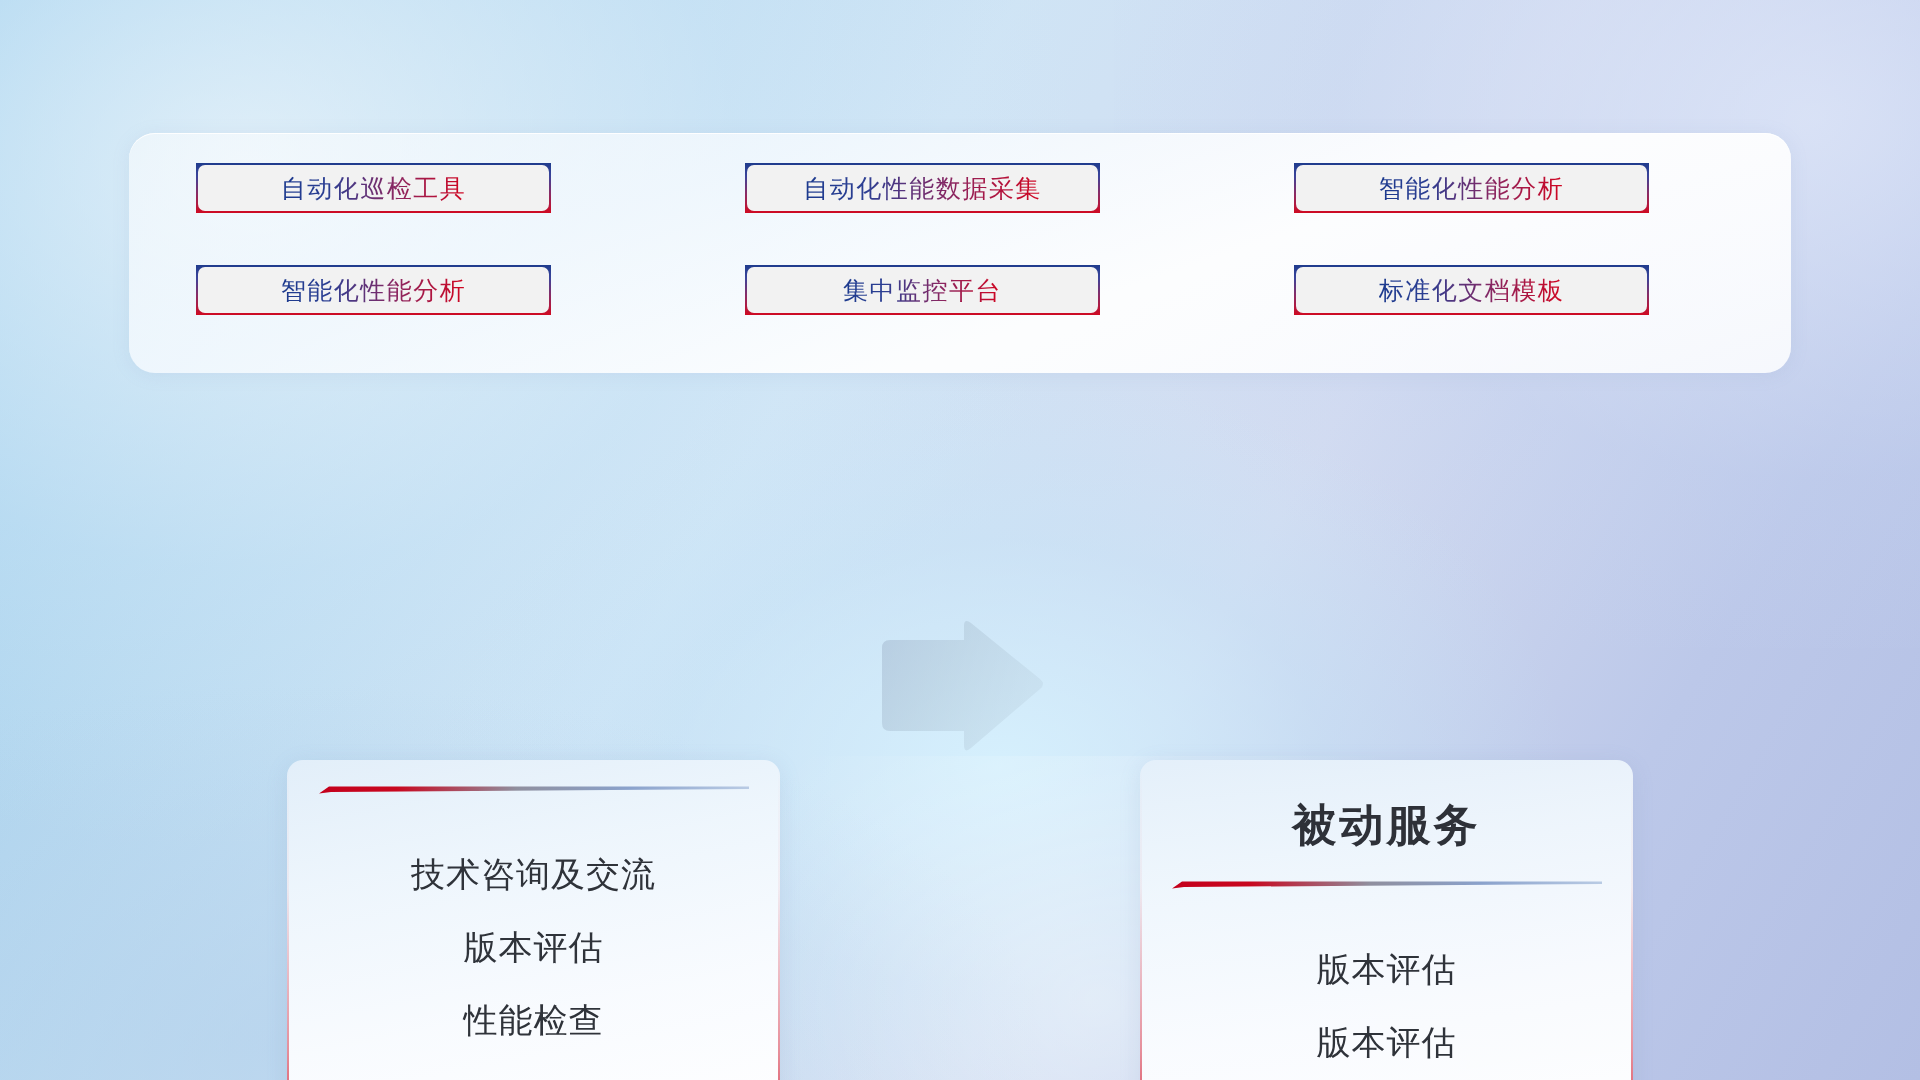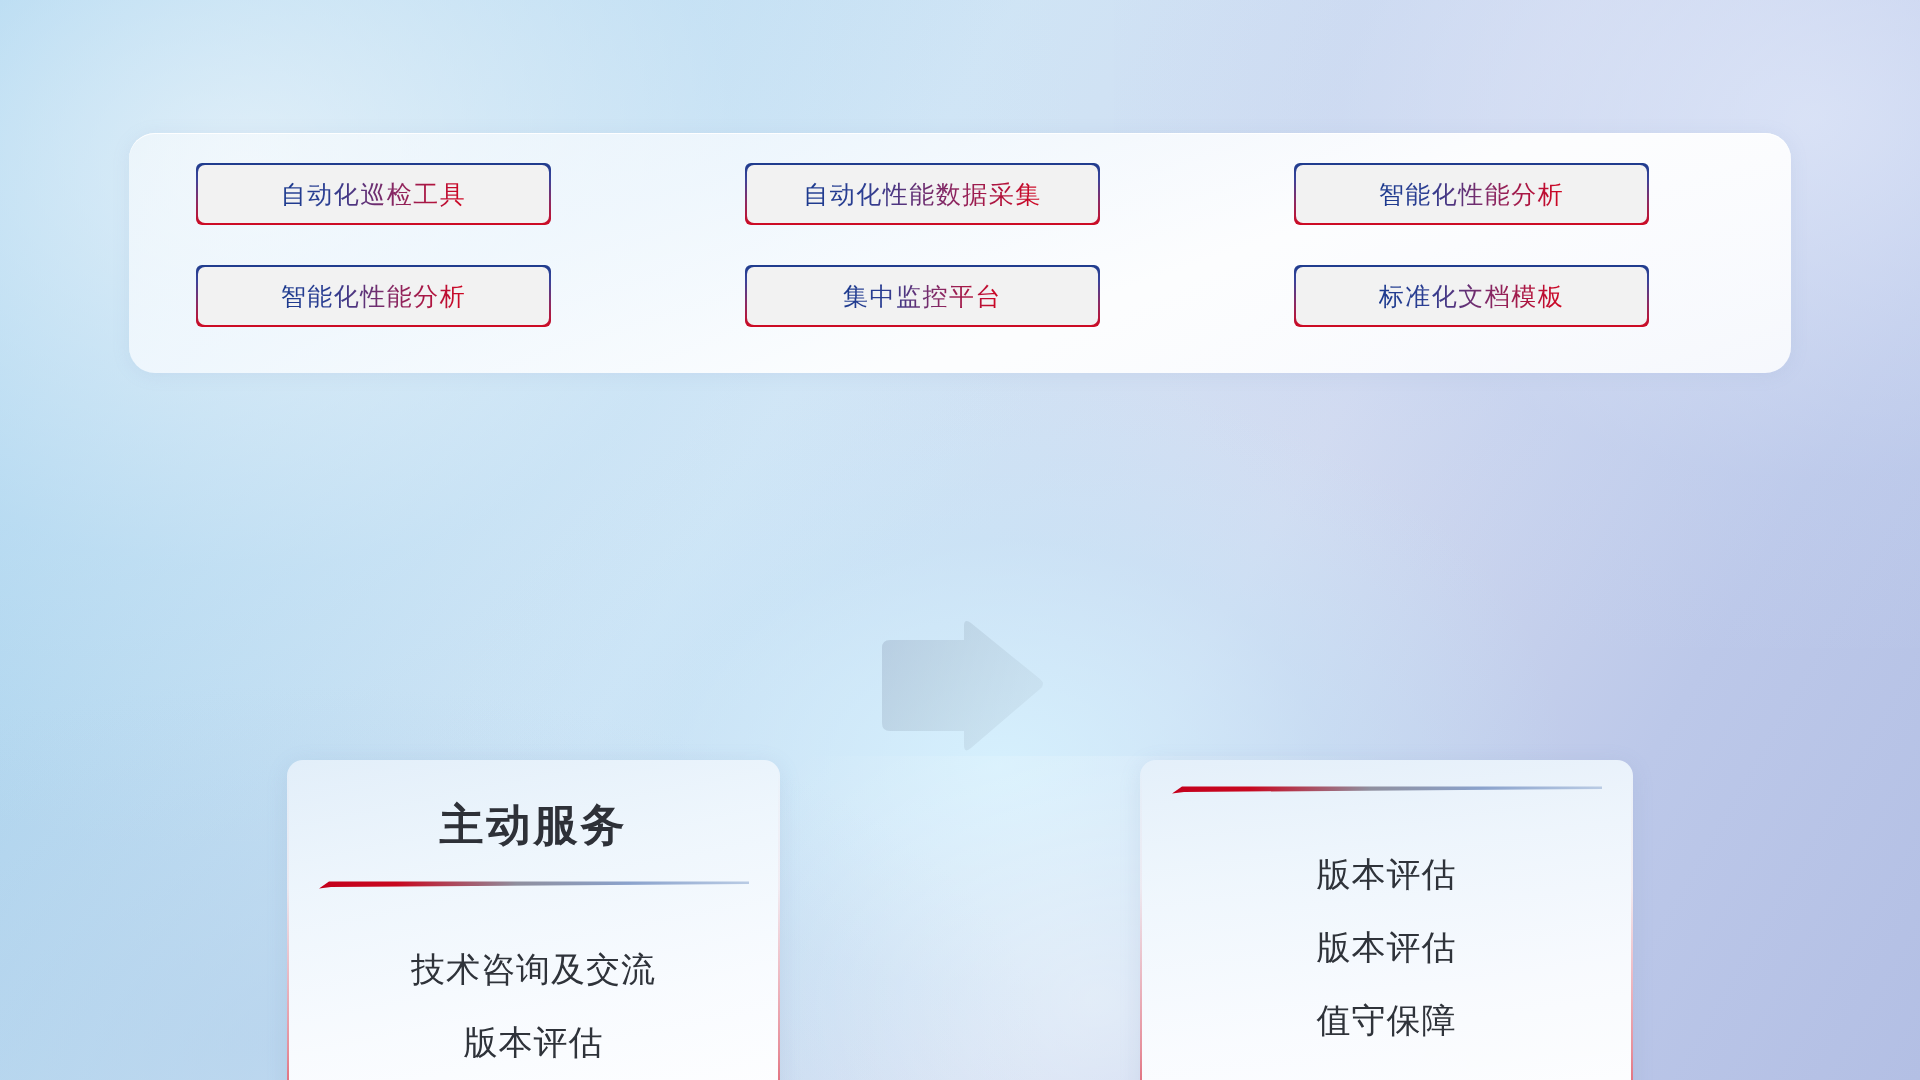--- a/index.html
+++ b/index.html
@@ -90,22 +90,22 @@
     column-gap: 194px;
     row-gap: 40px;
     justify-content: start;
     padding-left: 7px;
   }
 
   
   .pill {
     position: relative;
     width: 355px;
-    height: 62px;
-    border-radius: 6px;
+    height: 50px;
+    border-radius: 0;
     padding: 2px;
     background: linear-gradient(180deg, #1f3c8d 0%, #3a439a 26%, #8c2a63 62%, #cf0a22 100%);
     box-sizing: border-box;
   }
   .pill-inner {
     width: 100%;
     height: 100%;
     border-radius: 7px;
     background: #f2f2f2;
     display: flex;
@@ -246,21 +246,20 @@
       </div>
     </div>
 
   </div>
 </div>
 
 <div class="card left">
   <div class="card-edge-l"></div>
   <div class="card-edge-r"></div>
 
-  <div class="card-title">主动服务</div>
 
   <div class="card-divider">
     <svg width="430" height="12" viewBox="0 0 430 12" xmlns="http://www.w3.org/2000/svg">
       <defs>
         <linearGradient id="divGradL" x1="0" y1="0" x2="1" y2="0">
           <stop offset="0%" stop-color="#c4001c"></stop>
           <stop offset="18%" stop-color="#c8071f"></stop>
           <stop offset="46%" stop-color="#8f8f9e"></stop>
           <stop offset="72%" stop-color="#8aa2cc"></stop>
           <stop offset="100%" stop-color="#b9cbe4"></stop>
@@ -288,20 +287,21 @@
       </linearGradient>
     </defs>
     <path d="M6 30 Q6 22 14 22 L88 22 L88 8 Q88 0 95 5 L164 61 Q170 66 164 71 L95 130 Q88 136 88 127 L88 113 L14 113 Q6 113 6 105 Z" fill="url(#arrowGrad)"></path>
   </svg>
 </div>
 
 <div class="card right">
   <div class="card-edge-l"></div>
   <div class="card-edge-r"></div>
 
+  <div class="card-title">被动服务</div>
 
   <div class="card-divider">
     <svg width="430" height="12" viewBox="0 0 430 12" xmlns="http://www.w3.org/2000/svg">
       <defs>
         <linearGradient id="divGradR" x1="0" y1="0" x2="1" y2="0">
           <stop offset="0%" stop-color="#c4001c"></stop>
           <stop offset="18%" stop-color="#c8071f"></stop>
           <stop offset="46%" stop-color="#8f8f9e"></stop>
           <stop offset="72%" stop-color="#8aa2cc"></stop>
           <stop offset="100%" stop-color="#b9cbe4"></stop>

